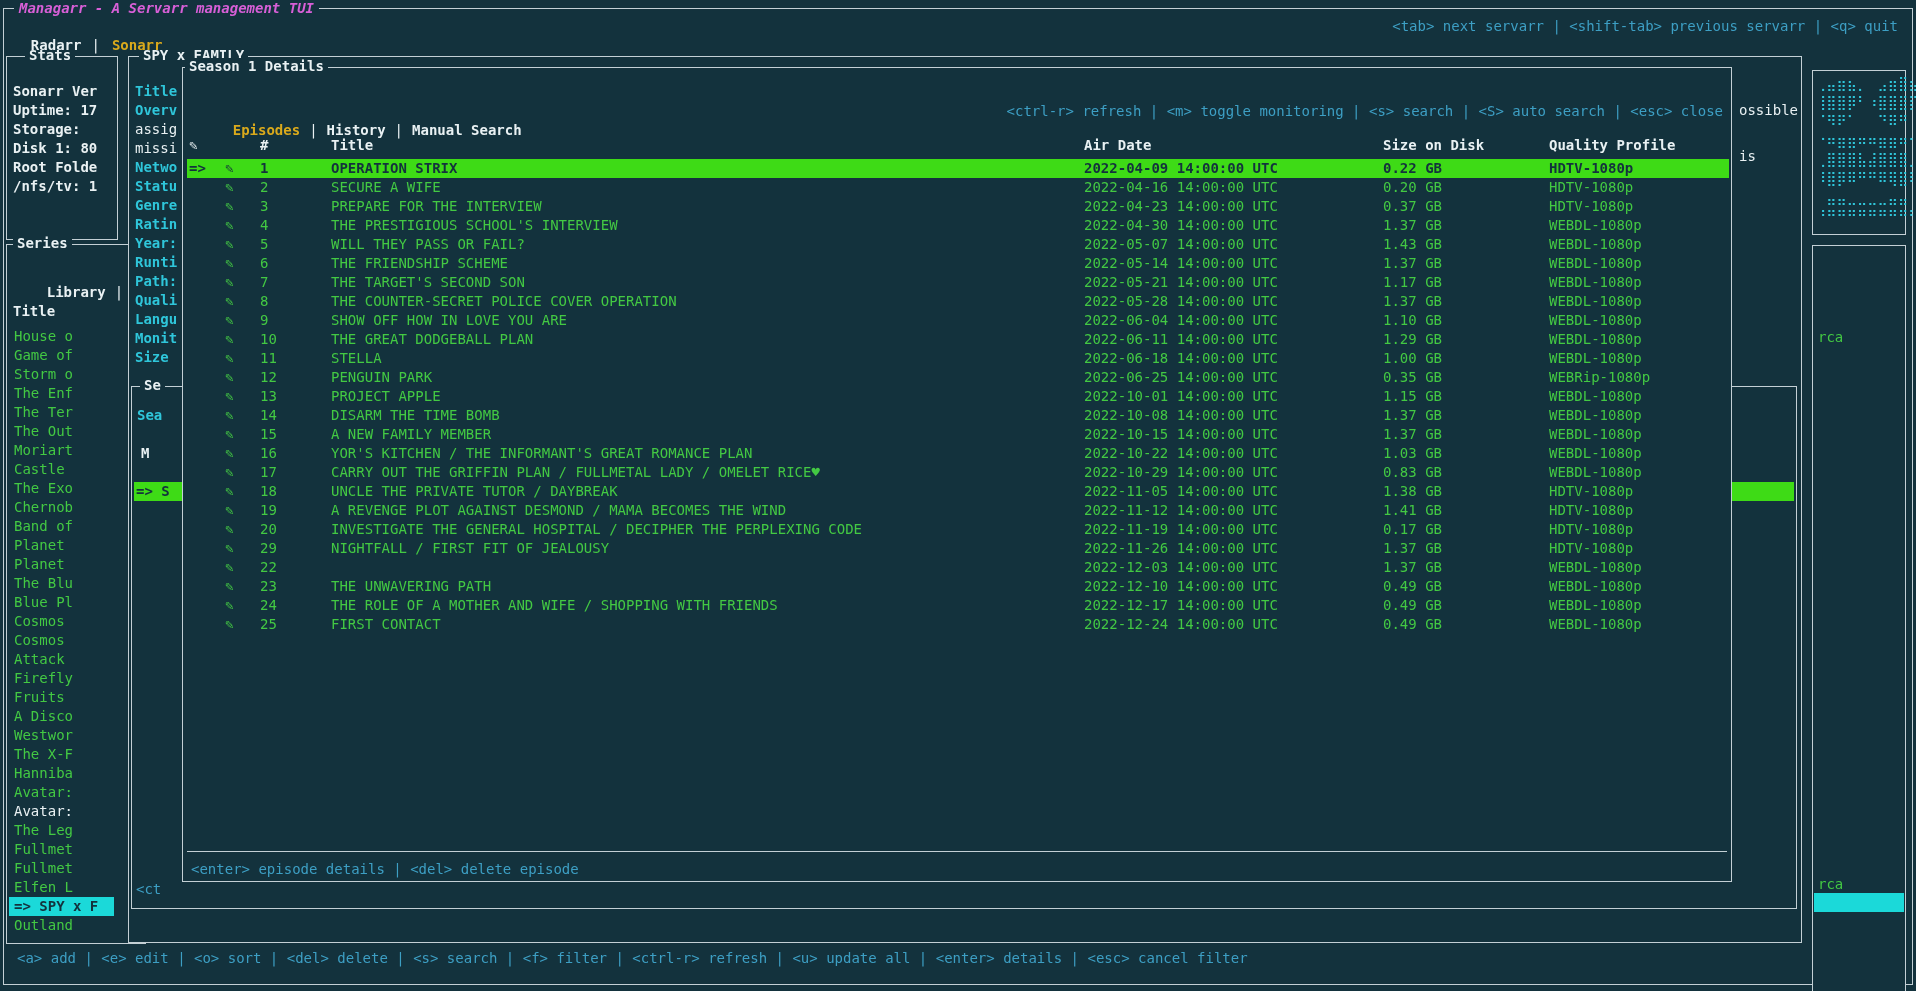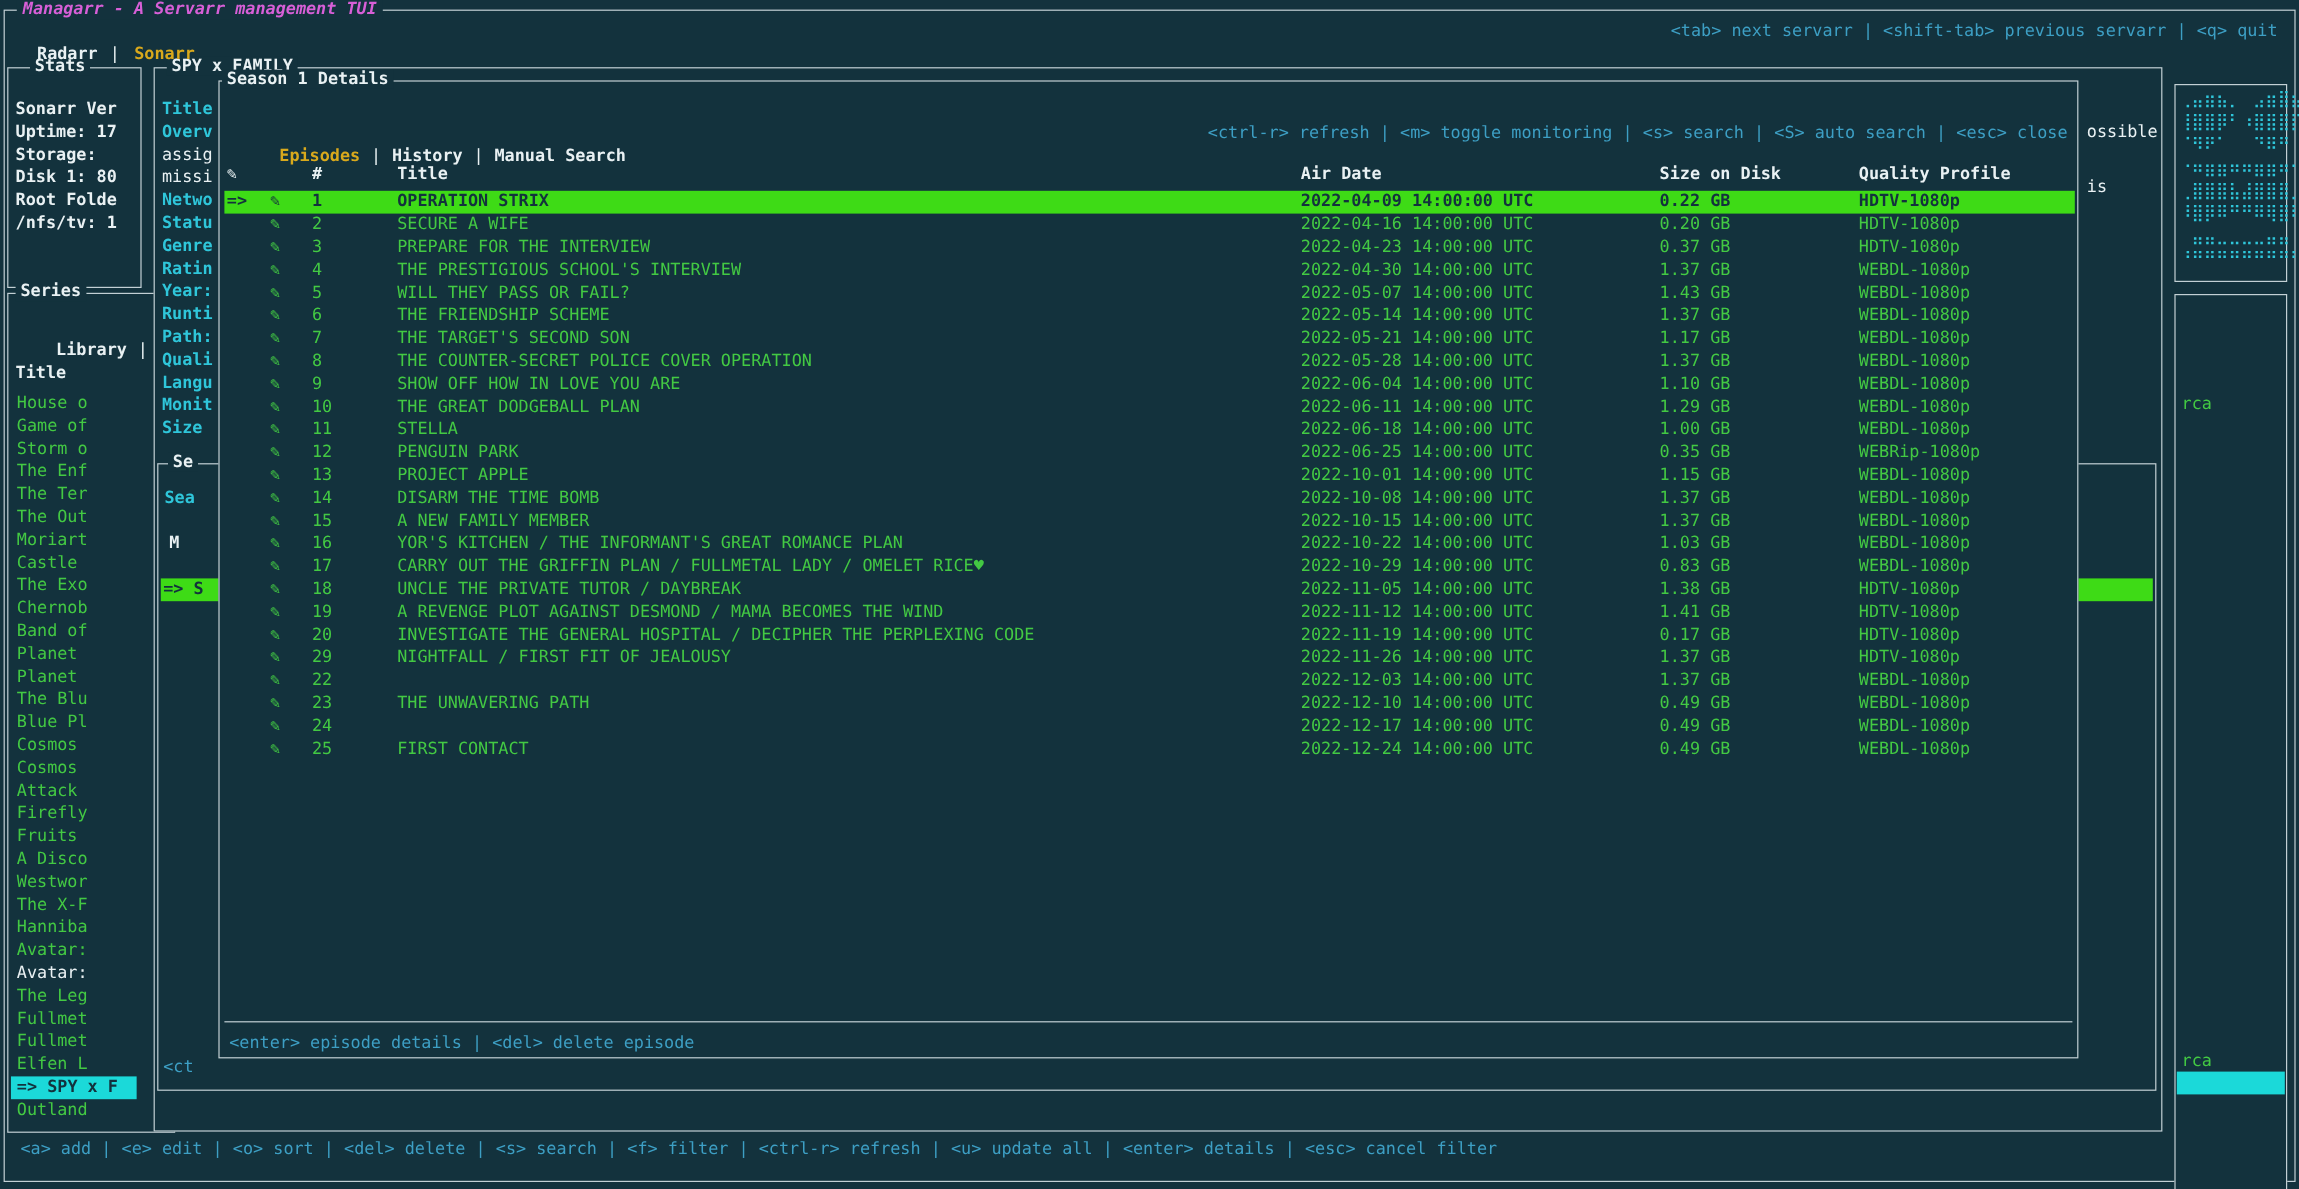--- a/index.html
+++ b/index.html
@@ -481,20 +481,21 @@
         <span class="e-title">THE UNWAVERING PATH</span>
         <span class="e-date">2022-12-10 14:00:00 UTC</span>
         <span class="e-size">0.49 GB</span>
         <span class="e-quality">WEBDL-1080p</span>
       </div>
 
       <div class="ep-row">
         <span class="e-marker"></span>
         <span class="e-pencil">✎</span>
         <span class="e-num">24</span>
+        <span class="e-title">THE ROLE OF A MOTHER AND WIFE / SHOPPING WITH FRIENDS</span>
         <span class="e-date">2022-12-17 14:00:00 UTC</span>
         <span class="e-size">0.49 GB</span>
         <span class="e-quality">WEBDL-1080p</span>
       </div>
 
       <div class="ep-row">
         <span class="e-marker"></span>
         <span class="e-pencil">✎</span>
         <span class="e-num">25</span>
         <span class="e-title">FIRST CONTACT</span>

